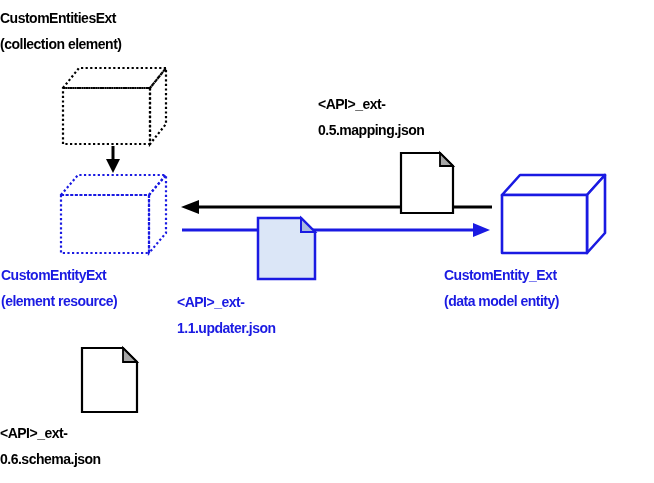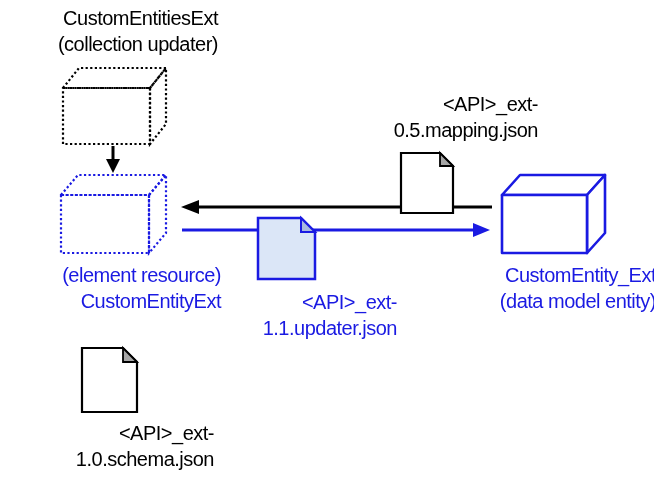--- a/index.html
+++ b/index.html
@@ -15,23 +15,23 @@
     font-family: "Liberation Sans", sans-serif;
     overflow: hidden;
   }
   #diagram-svg {
     position: absolute;
     left: 0;
     top: 0;
   }
   .label {
     position: absolute;
-    text-align: right;
-    font-weight: 400;
-    font-size: 20px;
+    text-align: left;
+    font-weight: 700;
+    font-size: 14px;
     line-height: 26px;
     letter-spacing: -0.5px;
     white-space: nowrap;
   }
   .label div { white-space: nowrap; }
   .black-text { color: #000000; }
   .blue-text { color: #1a1ae2; }
 </style>
 </head>
 <body>
@@ -84,41 +84,41 @@
     </g>
 
     <g stroke="#000000" stroke-width="2.2" stroke-linejoin="miter">
       <path d="M82,348 L123,348 L137,362 L137,412 L82,412 Z" fill="#ffffff"></path>
       <path d="M123,348 L123,362 L137,362 Z" fill="#a6a6a6" stroke-width="1.8"></path>
     </g>
   </svg>
 
   <div class="label black-text" style="left:0px; top:5px; width:218px;">
     <div>CustomEntitiesExt</div>
-    <div>(collection updater)</div>
+    <div>(collection element)</div>
   </div>
 
   <div class="label black-text" style="left:318px; top:91px; width:220px;">
     <div>&lt;API&gt;_ext-</div>
     <div>0.5.mapping.json</div>
   </div>
 
   <div class="label blue-text" style="left:1px; top:262px; width:220px;">
+    <div>CustomEntityExt</div>
     <div>(element resource)</div>
-    <div>CustomEntityExt</div>
   </div>
 
   <div class="label blue-text" style="left:177px; top:289px; width:220px;">
     <div>&lt;API&gt;_ext-</div>
     <div>1.1.updater.json</div>
   </div>
 
   <div class="label blue-text" style="left:444px; top:262px; width:212px;">
     <div>CustomEntity_Ext</div>
     <div>(data model entity)</div>
   </div>
 
   <div class="label black-text" style="left:0px; top:420px; width:214px;">
     <div>&lt;API&gt;_ext-</div>
-    <div>1.0.schema.json</div>
+    <div>0.6.schema.json</div>
   </div>
 
 </div>
 
 </body></html>

